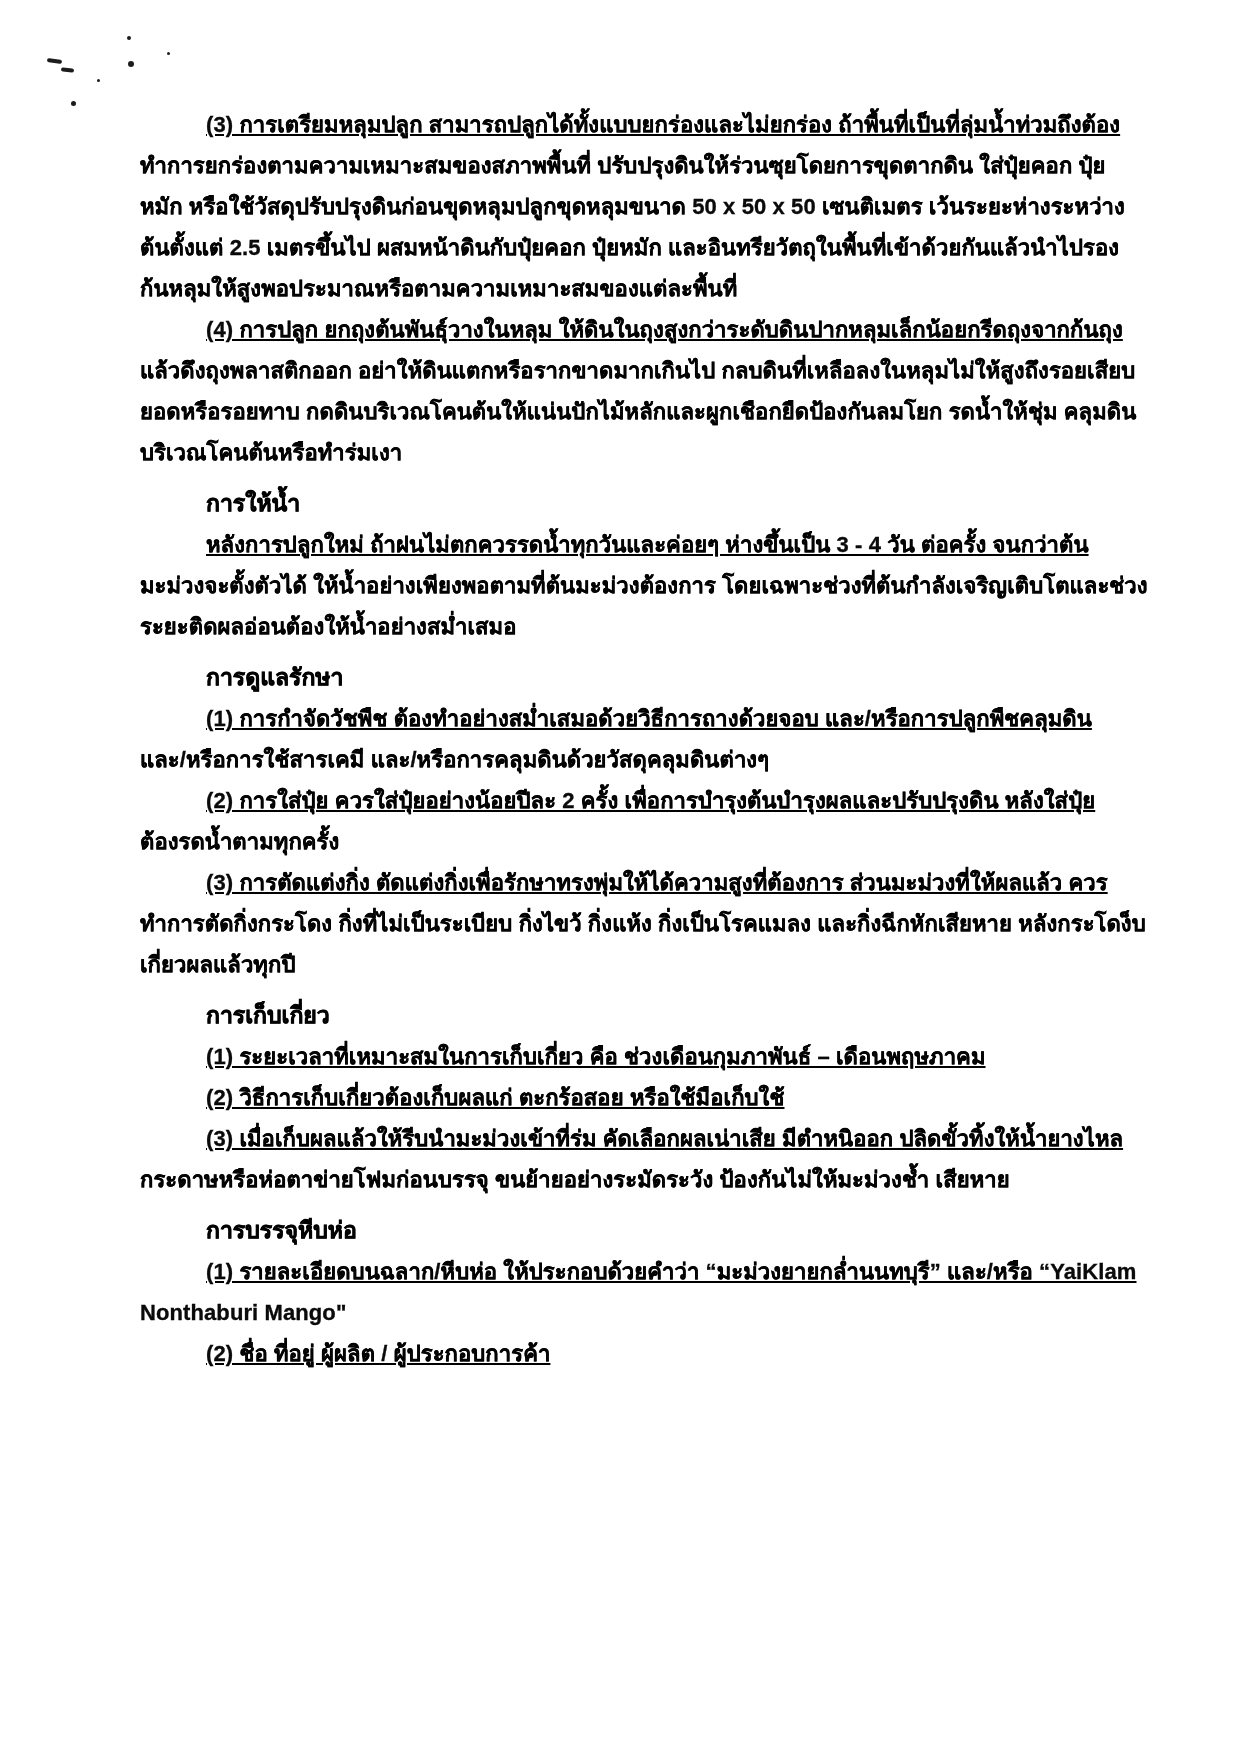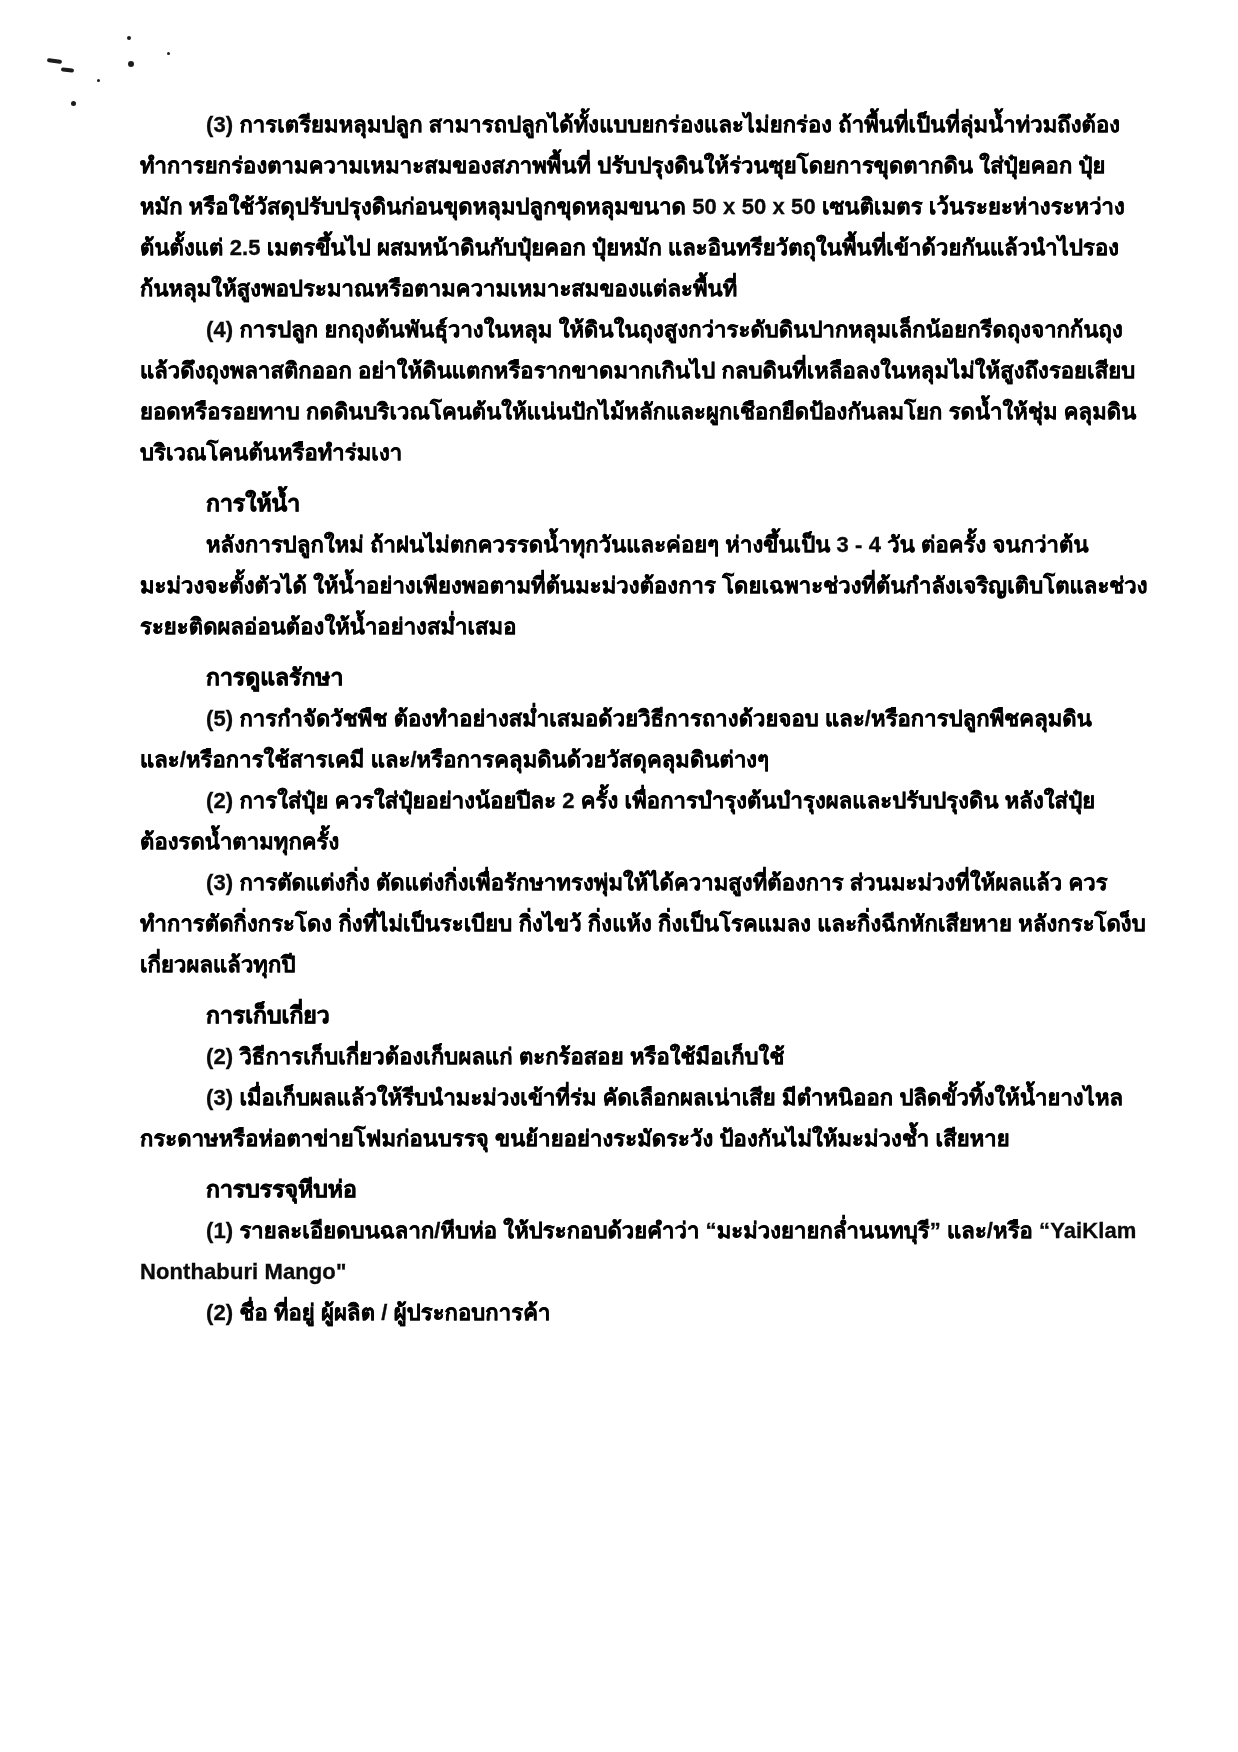--- a/index.html
+++ b/index.html
@@ -26,20 +26,21 @@
   .line {
     font-size: 22px;
     line-height: 41px;
     font-weight: 600;
     letter-spacing: 0.1px;
     white-space: nowrap;
     -webkit-text-stroke: 0.3px #000;
   }
   .line.indent {
     padding-left: 66px;
+    text-decoration: underline;
   }
   .heading {
     font-size: 23px;
     line-height: 41px;
     font-weight: 700;
     padding-left: 66px;
     margin-top: 10px;
     -webkit-text-stroke: 0.6px #000;
     white-space: nowrap;
   }
@@ -78,28 +79,29 @@
       <div class="line">ก้นหลุมให้สูงพอประมาณหรือตามความเหมาะสมของแต่ละพื้นที่</div>
       <div class="line indent">(4) การปลูก ยกถุงต้นพันธุ์วางในหลุม ให้ดินในถุงสูงกว่าระดับดินปากหลุมเล็กน้อยกรีดถุงจากก้นถุง</div>
       <div class="line">แล้วดึงถุงพลาสติกออก อย่าให้ดินแตกหรือรากขาดมากเกินไป กลบดินที่เหลือลงในหลุมไม่ให้สูงถึงรอยเสียบ</div>
       <div class="line">ยอดหรือรอยทาบ กดดินบริเวณโคนต้นให้แน่นปักไม้หลักและผูกเชือกยืดป้องกันลมโยก รดน้ำให้ชุ่ม คลุมดิน</div>
       <div class="line">บริเวณโคนต้นหรือทำร่มเงา</div>
       <div class="heading">การให้น้ำ</div>
       <div class="line indent">หลังการปลูกใหม่ ถ้าฝนไม่ตกควรรดน้ำทุกวันและค่อยๆ ห่างขึ้นเป็น 3 - 4 วัน ต่อครั้ง จนกว่าต้น</div>
       <div class="line">มะม่วงจะตั้งตัวได้ ให้น้ำอย่างเพียงพอตามที่ต้นมะม่วงต้องการ โดยเฉพาะช่วงที่ต้นกำลังเจริญเติบโตและช่วง</div>
       <div class="line">ระยะติดผลอ่อนต้องให้น้ำอย่างสม่ำเสมอ</div>
       <div class="heading">การดูแลรักษา</div>
-      <div class="line indent">(5) การกำจัดวัชพืช ต้องทำอย่างสม่ำเสมอด้วยวิธีการถางด้วยจอบ และ/หรือการปลูกพืชคลุมดิน</div>
+      <div class="line indent">(1) การกำจัดวัชพืช ต้องทำอย่างสม่ำเสมอด้วยวิธีการถางด้วยจอบ และ/หรือการปลูกพืชคลุมดิน</div>
       <div class="line">และ/หรือการใช้สารเคมี และ/หรือการคลุมดินด้วยวัสดุคลุมดินต่างๆ</div>
       <div class="line indent">(2) การใส่ปุ๋ย ควรใส่ปุ๋ยอย่างน้อยปีละ 2 ครั้ง เพื่อการบำรุงต้นบำรุงผลและปรับปรุงดิน หลังใส่ปุ๋ย</div>
       <div class="line">ต้องรดน้ำตามทุกครั้ง</div>
       <div class="line indent">(3) การตัดแต่งกิ่ง ตัดแต่งกิ่งเพื่อรักษาทรงพุ่มให้ได้ความสูงที่ต้องการ ส่วนมะม่วงที่ให้ผลแล้ว ควร</div>
       <div class="line">ทำการตัดกิ่งกระโดง กิ่งที่ไม่เป็นระเบียบ กิ่งไขว้ กิ่งแห้ง กิ่งเป็นโรคแมลง และกิ่งฉีกหักเสียหาย หลังกระโดง็บ</div>
       <div class="line">เกี่ยวผลแล้วทุกปี</div>
       <div class="heading">การเก็บเกี่ยว</div>
+      <div class="line indent">(1) ระยะเวลาที่เหมาะสมในการเก็บเกี่ยว คือ ช่วงเดือนกุมภาพันธ์ – เดือนพฤษภาคม</div>
       <div class="line indent">(2) วิธีการเก็บเกี่ยวต้องเก็บผลแก่ ตะกร้อสอย หรือใช้มือเก็บใช้</div>
       <div class="line indent">(3) เมื่อเก็บผลแล้วให้รีบนำมะม่วงเข้าที่ร่ม คัดเลือกผลเน่าเสีย มีตำหนิออก ปลิดขั้วทิ้งให้น้ำยางไหล</div>
       <div class="line">กระดาษหรือห่อตาข่ายโฟมก่อนบรรจุ ขนย้ายอย่างระมัดระวัง ป้องกันไม่ให้มะม่วงช้ำ เสียหาย</div>
       <div class="heading">การบรรจุหีบห่อ</div>
       <div class="line indent">(1) รายละเอียดบนฉลาก/หีบห่อ ให้ประกอบด้วยคำว่า “มะม่วงยายกล่ำนนทบุรี” และ/หรือ “YaiKlam</div>
       <div class="line">Nonthaburi Mango"</div>
       <div class="line indent">(2) ชื่อ ที่อยู่ ผู้ผลิต / ผู้ประกอบการค้า</div>
     </div>
 </div>
 

